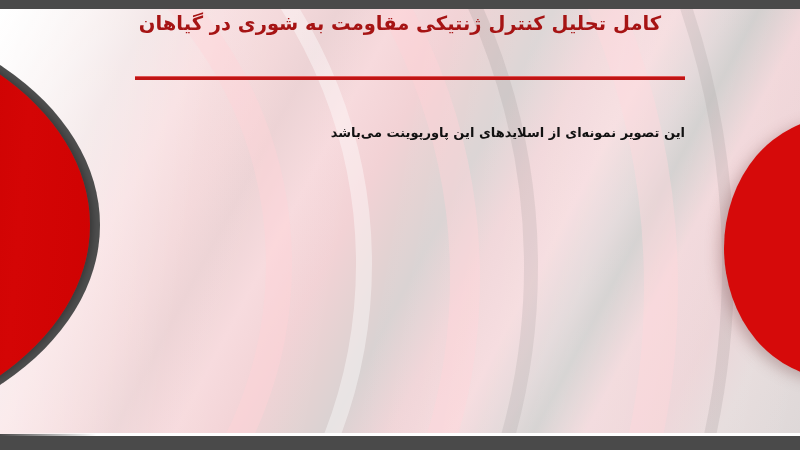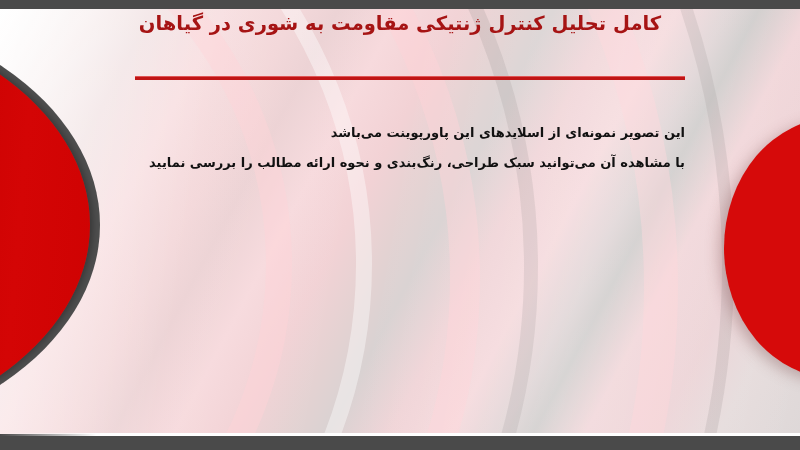--- a/index.html
+++ b/index.html
@@ -203,17 +203,16 @@
   <div class="content">
 
     <div class="title-block">
       <div class="title-line">کامل تحلیل کنترل ژنتیکی مقاومت به شوری در گیاهان</div>
     </div>
 
     <div class="title-rule"></div>
 
     <div class="body-block">
       <div class="body-line">این تصویر نمونه‌ای از اسلایدهای این پاورپوینت می‌باشد</div>
-      <div class="body-line">با مشاهده آن می‌توانید سبک طراحی، رنگ‌بندی و نحوه ارائه مطالب را بررسی نمایید</div>
     </div>
 
   </div>
 </div>
 
 </body></html>

